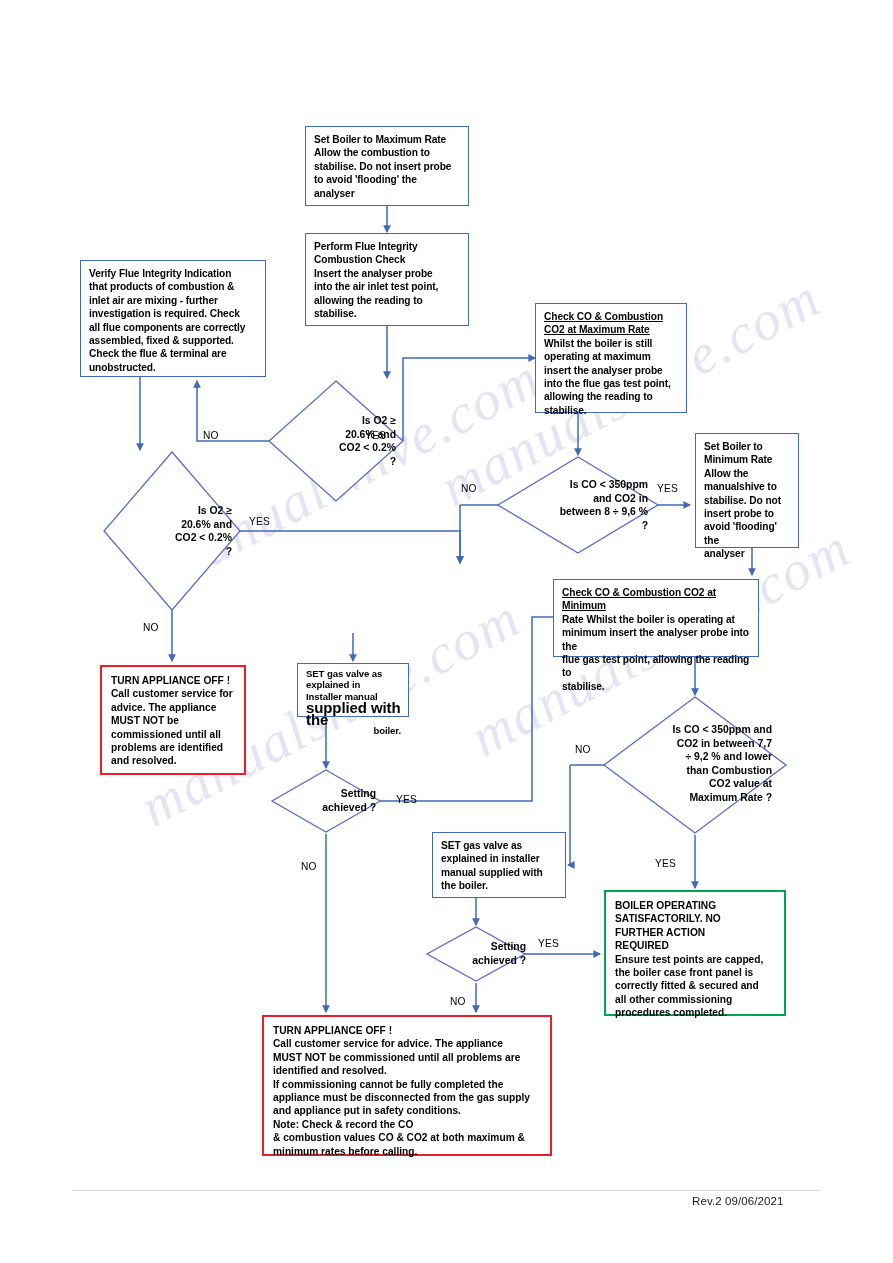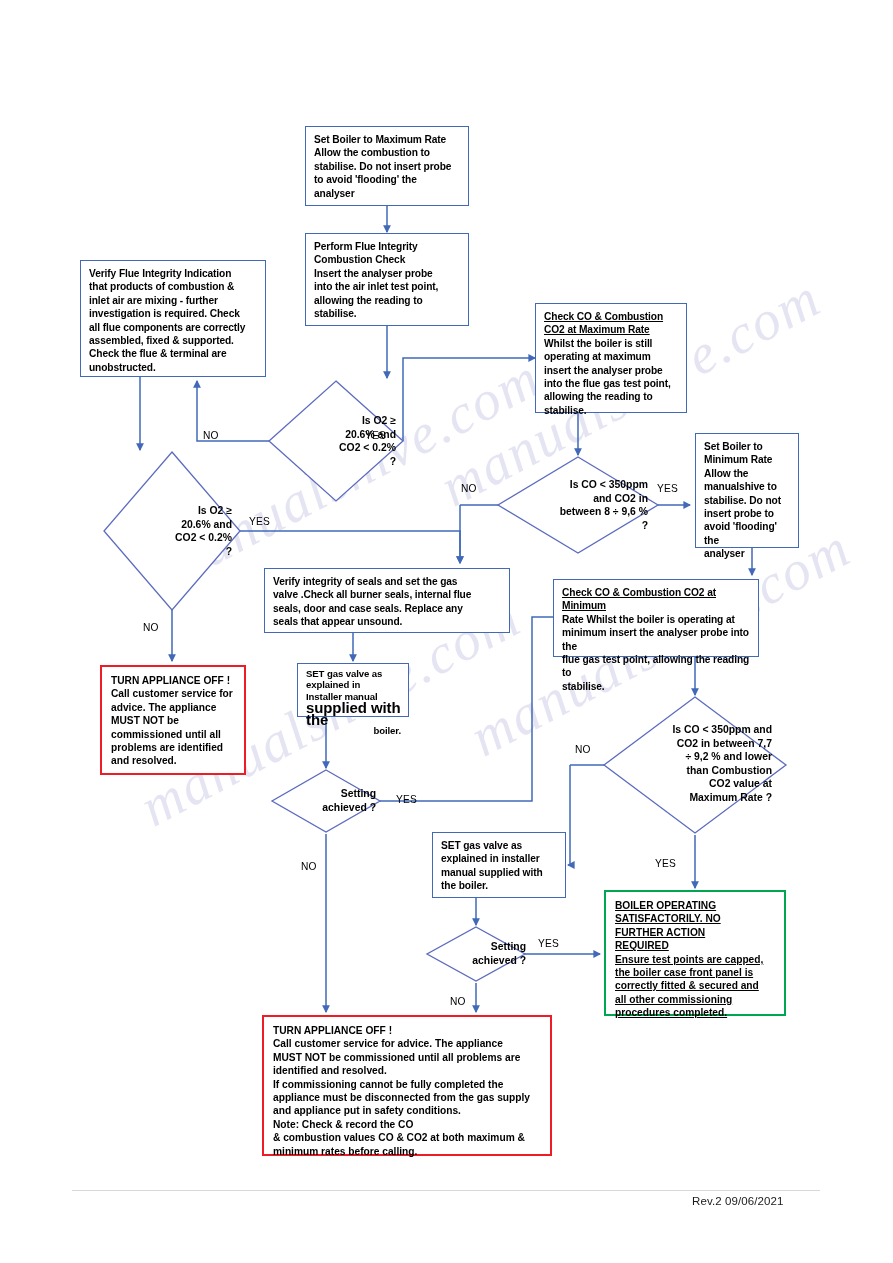--- a/index.html
+++ b/index.html
@@ -68,21 +68,20 @@
     font-weight: bold;
     padding: 7px 8px 6px 9px;
   }
   .greenbox {
     border: 2px solid #00a650;
     font-size: 10.2px;
     line-height: 13.4px;
     color: #000000;
     font-weight: bold;
     padding: 7px 12px 6px 9px;
-    text-decoration: underline;
   }
   .diamond-label {
     position: absolute;
     z-index: 3;
     text-align: right;
     font-size: 10.4px;
     line-height: 13.6px;
     font-weight: bold;
     color: #000000;
     pointer-events: none;
@@ -239,26 +238,20 @@
   </div>
 
   <div class="node pbox" style="left:553px; top:579px; width:206px; height:78px;">
     <div><span style="text-decoration:underline;">Check CO &amp; Combustion CO2 at Minimum</span></div>
     <div>Rate Whilst the boiler is operating at</div>
     <div>minimum insert the analyser probe into the</div>
     <div>flue gas test point, allowing the reading to</div>
     <div>stabilise.</div>
   </div>
 
-  <div class="node pbox" style="left:264px; top:568px; width:246px; height:65px;">
-    <div>Verify integrity of seals and set the gas</div>
-    <div>valve .Check all burner seals, internal flue</div>
-    <div>seals, door and case seals. Replace any</div>
-    <div>seals that appear unsound.</div>
-  </div>
 
   <div class="node pbox" style="left:297px; top:663px; width:112px; height:54px; padding-top:4px;">
     <div style="font-size:9.6px; line-height:11.4px;">SET gas valve as</div>
     <div style="font-size:9.6px; line-height:11.4px;">explained in</div>
     <div style="font-size:9.6px; line-height:11.4px;">Installer manual</div>
     <div style="font-size:15px; line-height:11.4px;">supplied with the</div>
     <div style="font-size:9.6px; line-height:11.4px;text-align:right;">boiler.</div>
   </div>
 
   <div class="node pbox" style="left:432px; top:832px; width:134px; height:66px;">

